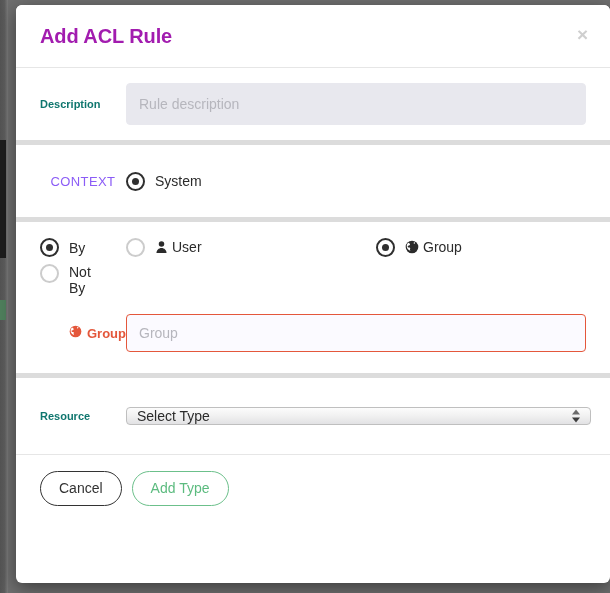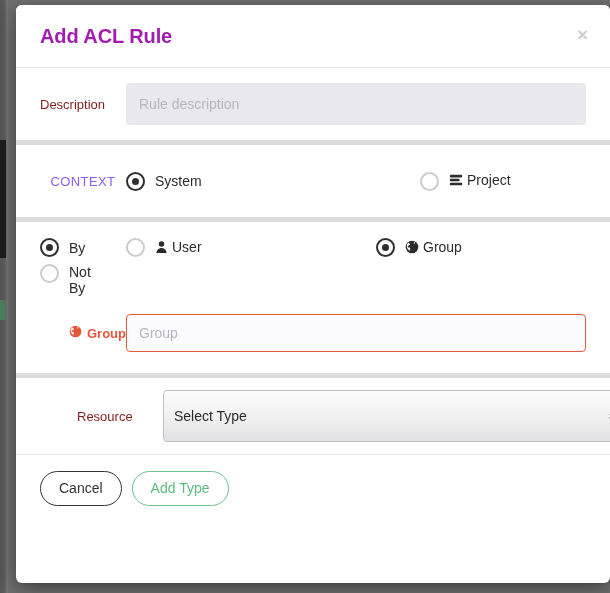--- a/index.html
+++ b/index.html
@@ -131,23 +131,23 @@
     background: #fff;
   }
   .row {
     display: flex;
     align-items: center;
     padding: 0 24px;
     box-sizing: border-box;
   }
 
   .lbl-bold {
-    font-size: 13px;
-    font-weight: normal;
-    color: #7f1d1d;
+    font-size: 11px;
+    font-weight: bold;
+    color: #0f766e;
   }
   .lbl-muted {
     font-size: 13px;
     color: #8b5cf6;
     letter-spacing: 0.4px;
     text-align: center;
   }
 
   
   #row-description {
@@ -288,30 +288,29 @@
     height: 46px;
     align-items: flex-end;
     padding-bottom: 6px;
   }
   #row-for .lbl-muted {
     width: 86px;
     flex: 0 0 86px;
   }
   #row-resource {
     height: 76px;
-    margin-left: 37px;
   }
   #row-resource .lbl-bold {
     width: 86px;
     flex: 0 0 86px;
   }
   .select-native {
     box-sizing: border-box;
     width: 465px;
-    height: 52px;
+    height: 18px;
     border: 1px solid #bfbfbf;
     border-radius: 4px;
     background: linear-gradient(to bottom, #fcfcfc 0%, #f2f2f2 45%, #e2e2e4 100%);
     font-size: 14px;
     color: #2b2b2b;
     font-family: "Liberation Sans", sans-serif;
     padding: 0 10px;
     appearance: none;
     -webkit-appearance: none;
     position: relative;
@@ -399,32 +398,20 @@
 
   <div class="section">
     <div class="row" id="row-context">
       <div class="lbl-muted">CONTEXT</div>
 
       <div class="radio-opt" id="opt-system" style="width:294px;">
         <span class="radio on"></span>
         <span class="opt-text">System</span>
       </div>
 
-      <div class="radio-opt" id="opt-project">
-        <span class="radio"></span>
-        <span class="opt-text">
-          <span class="icon">
-            <svg width="14" height="14" viewBox="0 0 16 16" aria-hidden="true">
-              <rect x="1" y="2" width="14" height="3" rx="1" fill="#2b2b2b"></rect>
-              <rect x="1" y="6.5" width="11" height="3" rx="1" fill="#2b2b2b"></rect>
-              <rect x="1" y="11" width="14" height="3" rx="1" fill="#2b2b2b"></rect>
-            </svg>
-          </span><span>Project</span>
-        </span>
-      </div>
     </div>
   </div>
   <div class="hr-band"></div>
 
   <div class="section">
     <div class="row" id="row-by">
 
       <div class="by-stack">
         <div class="radio-opt" id="opt-by">
           <span class="radio on"></span>

